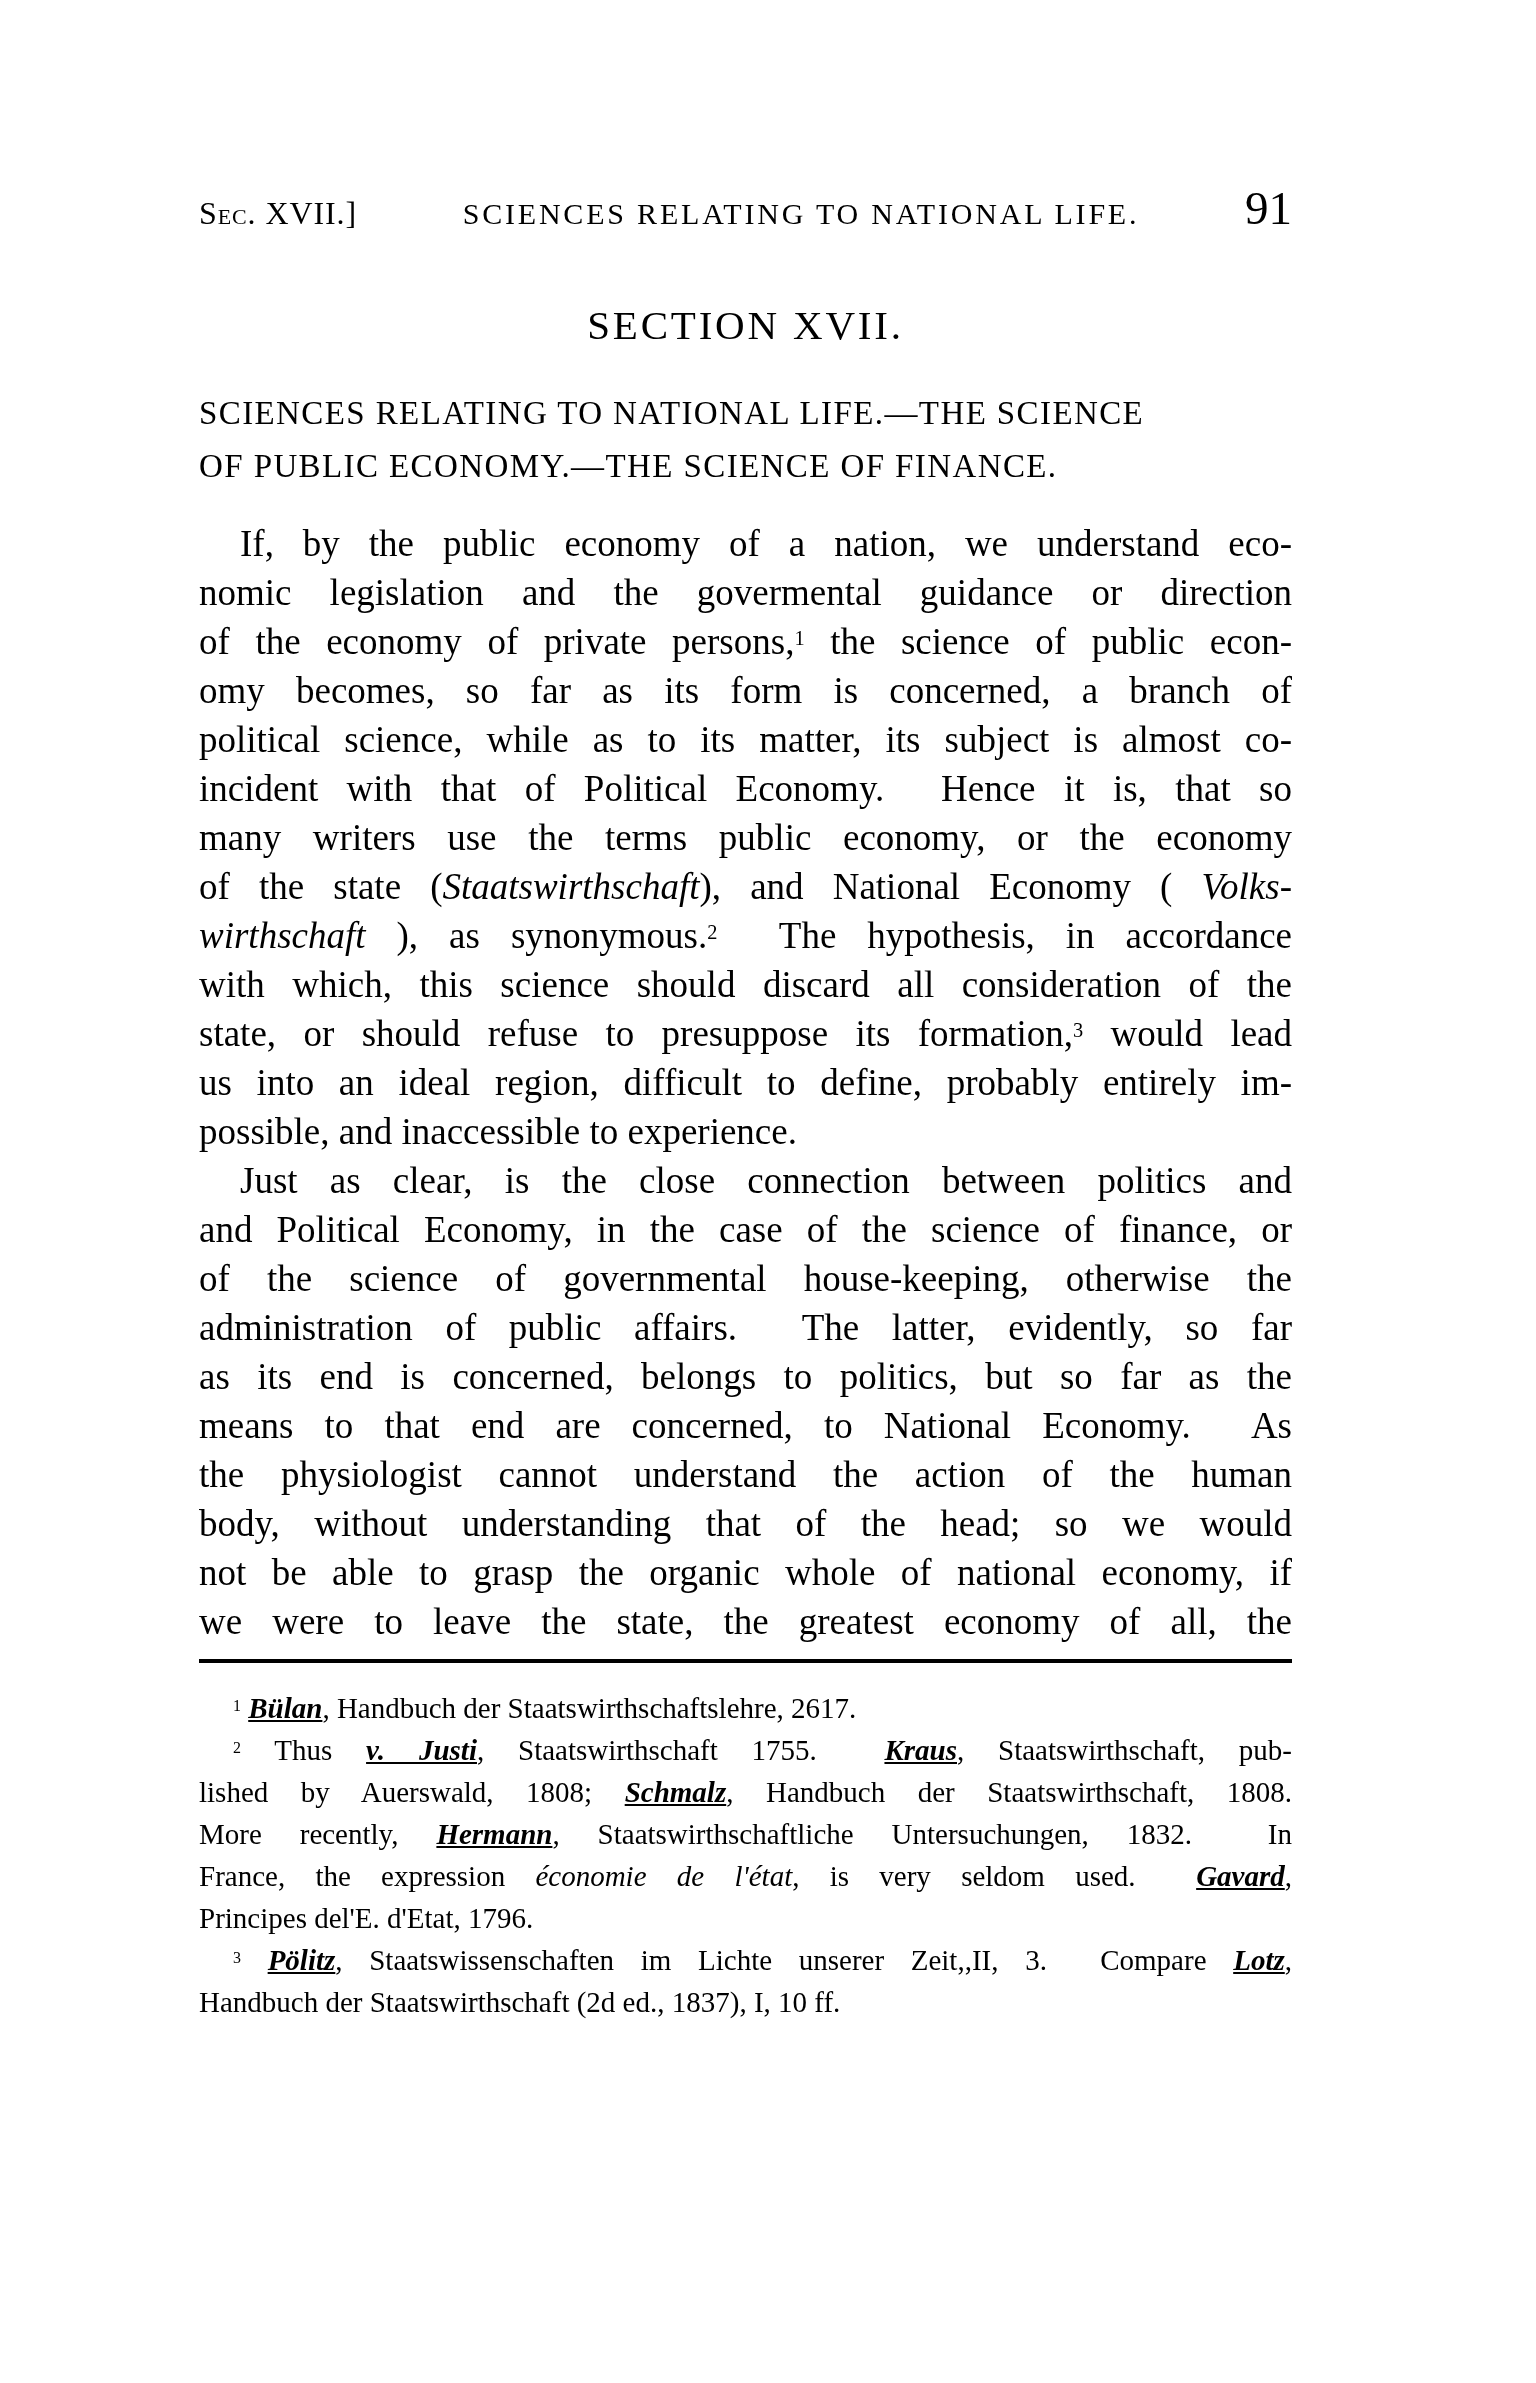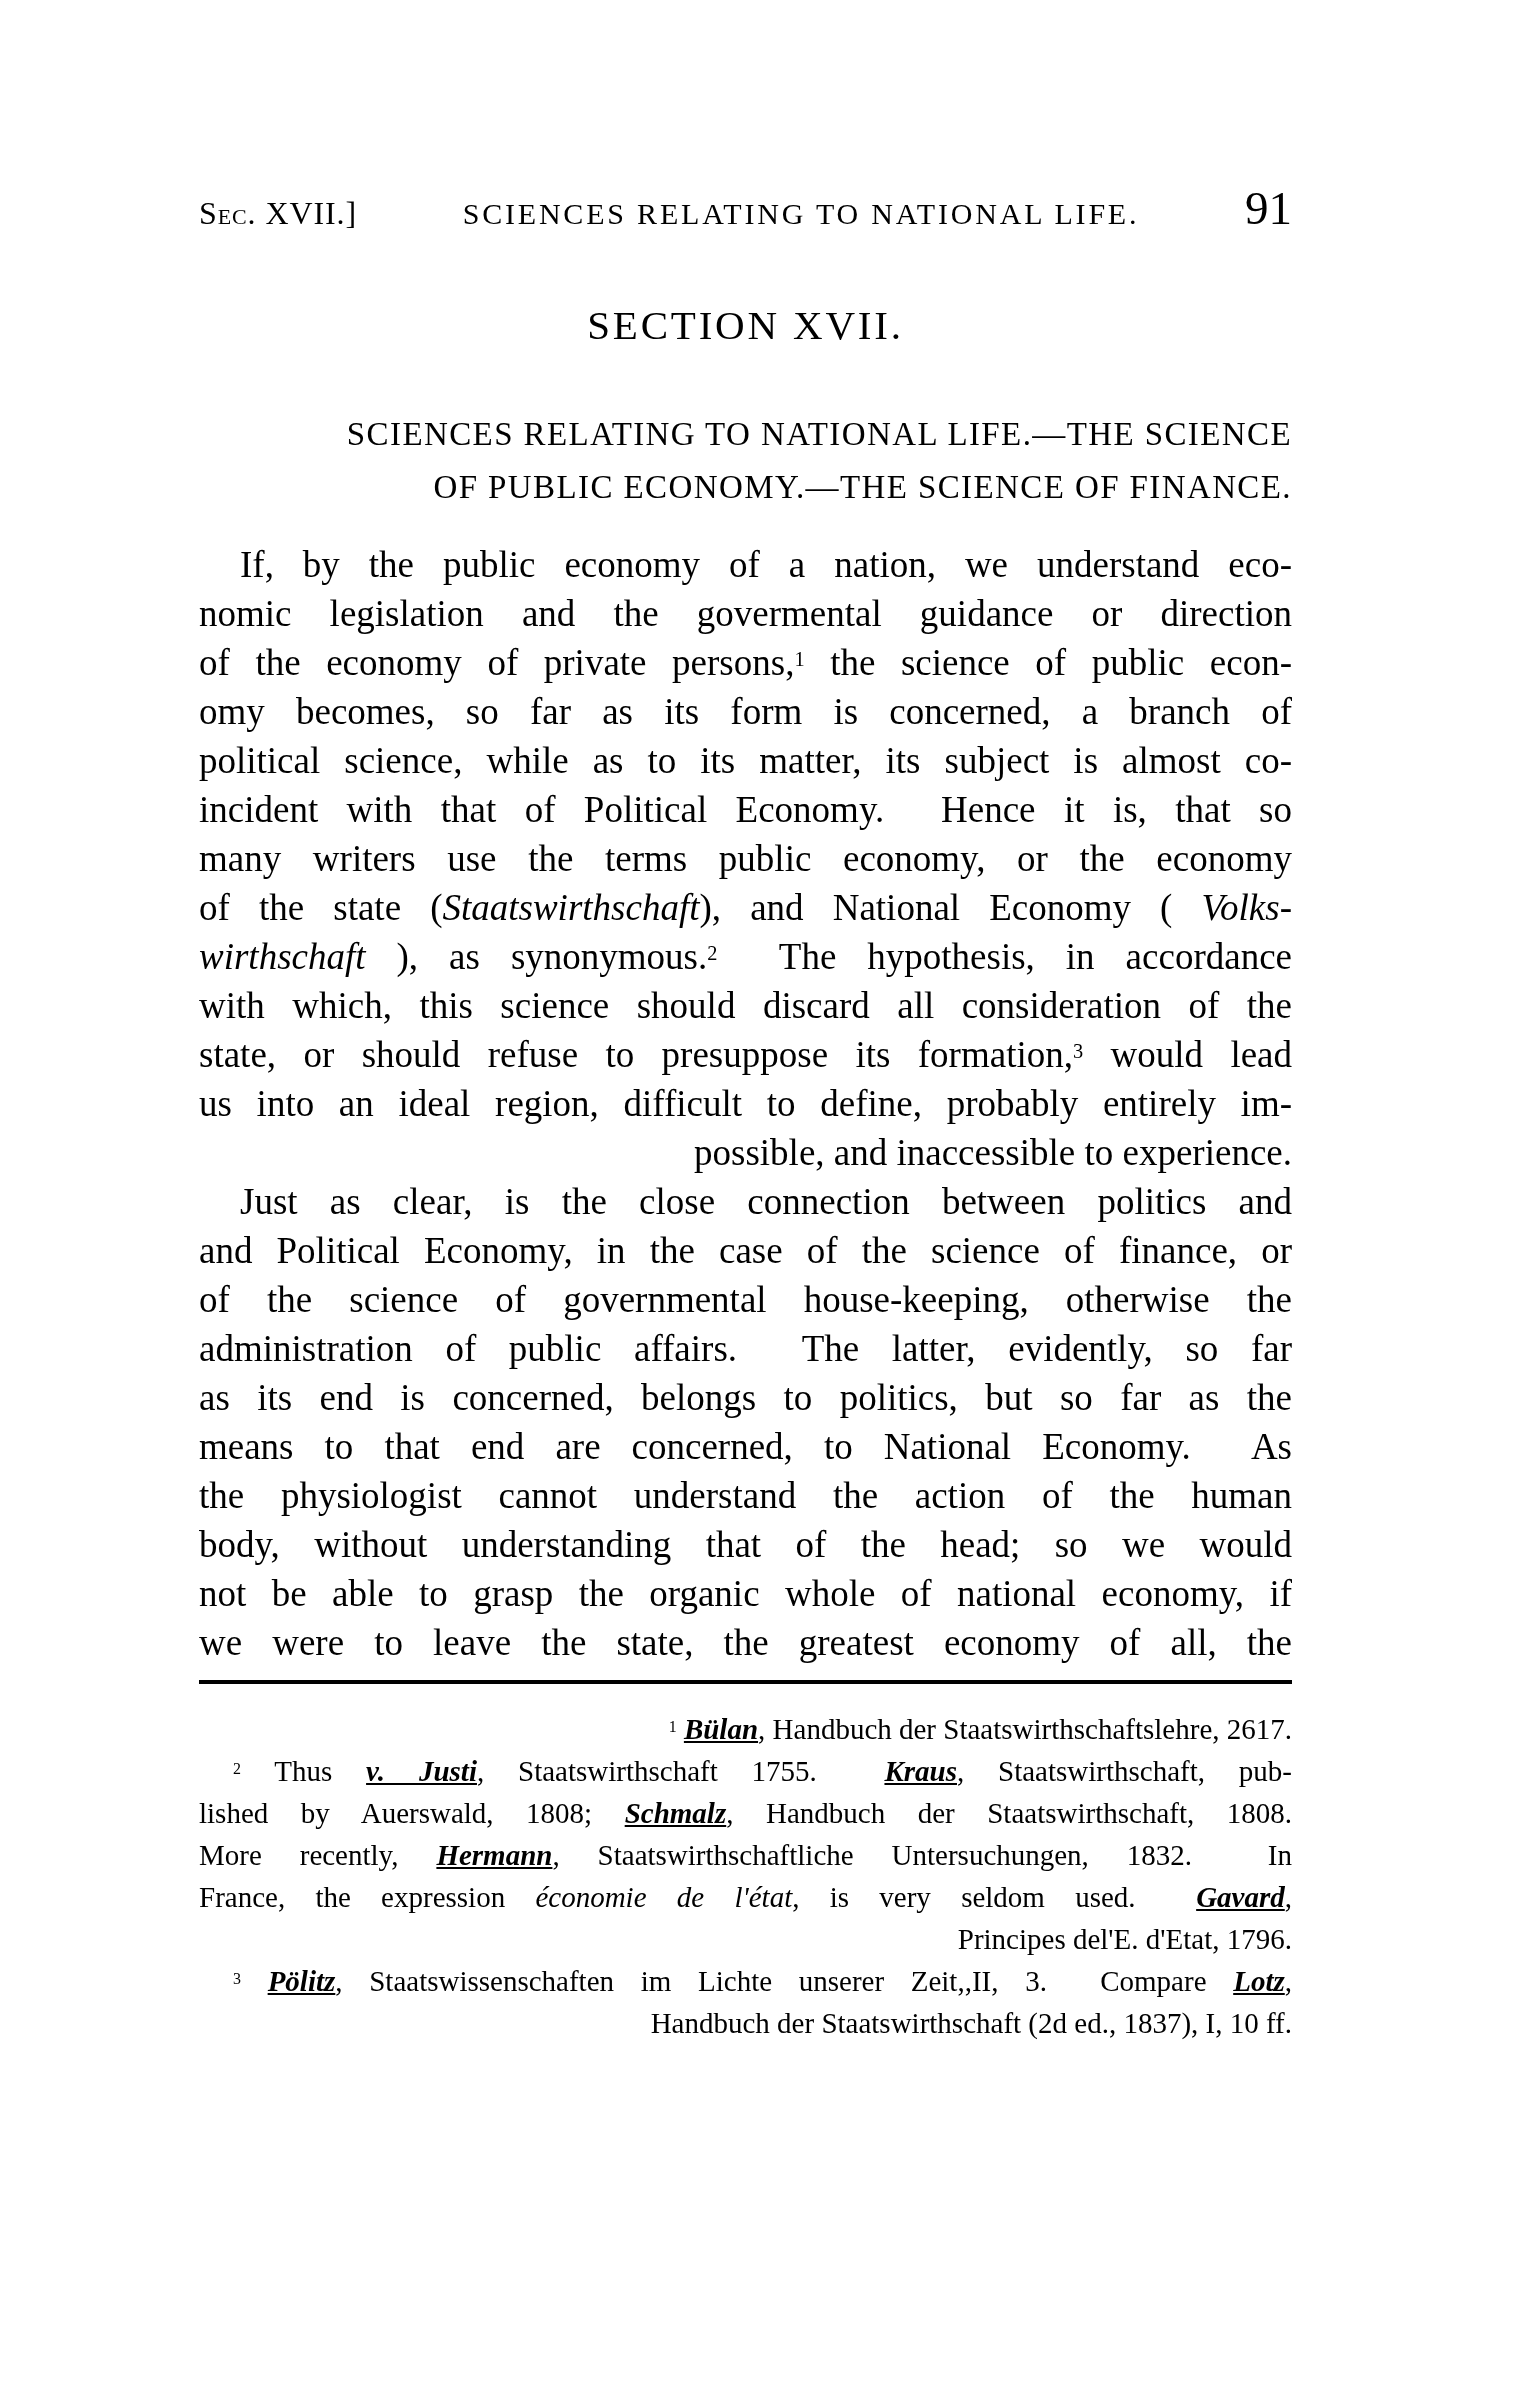--- a/index.html
+++ b/index.html
@@ -22,29 +22,29 @@
   .rh-center{ font-size:30px; letter-spacing:2.8px; white-space:pre; }
   .rh-right { font-size:47px; line-height:32px; }
   .section-title {
     margin:72px 0 0 0;
     text-align:center;
     font-weight:normal;
     font-size:41px; letter-spacing:2.8px;
     line-height:43px;
   }
   .section-subtitle {
-    margin-top:61px;
-    text-align:right;
+    margin-top:40px;
+    text-align:left;
     font-size:33px; letter-spacing:1.4px;
     line-height:53px;
   }
   .body-text { margin-top:26px; font-size:37px; }
   .body-text .line { height:49px; line-height:49px; }
   .line {
-    text-align:right;
+    text-align:left;
     white-space:pre-wrap;
     overflow:hidden;
   }
   .line.j { text-align:justify; text-align-last:justify; }
   .body-text .line.indent { text-indent:41px; }
   .footnotes .line.indent { text-indent:34px; }
   sup.fnmark {
     font-size:0.55em;
     vertical-align:baseline;
     position:relative; top:-0.45em;

